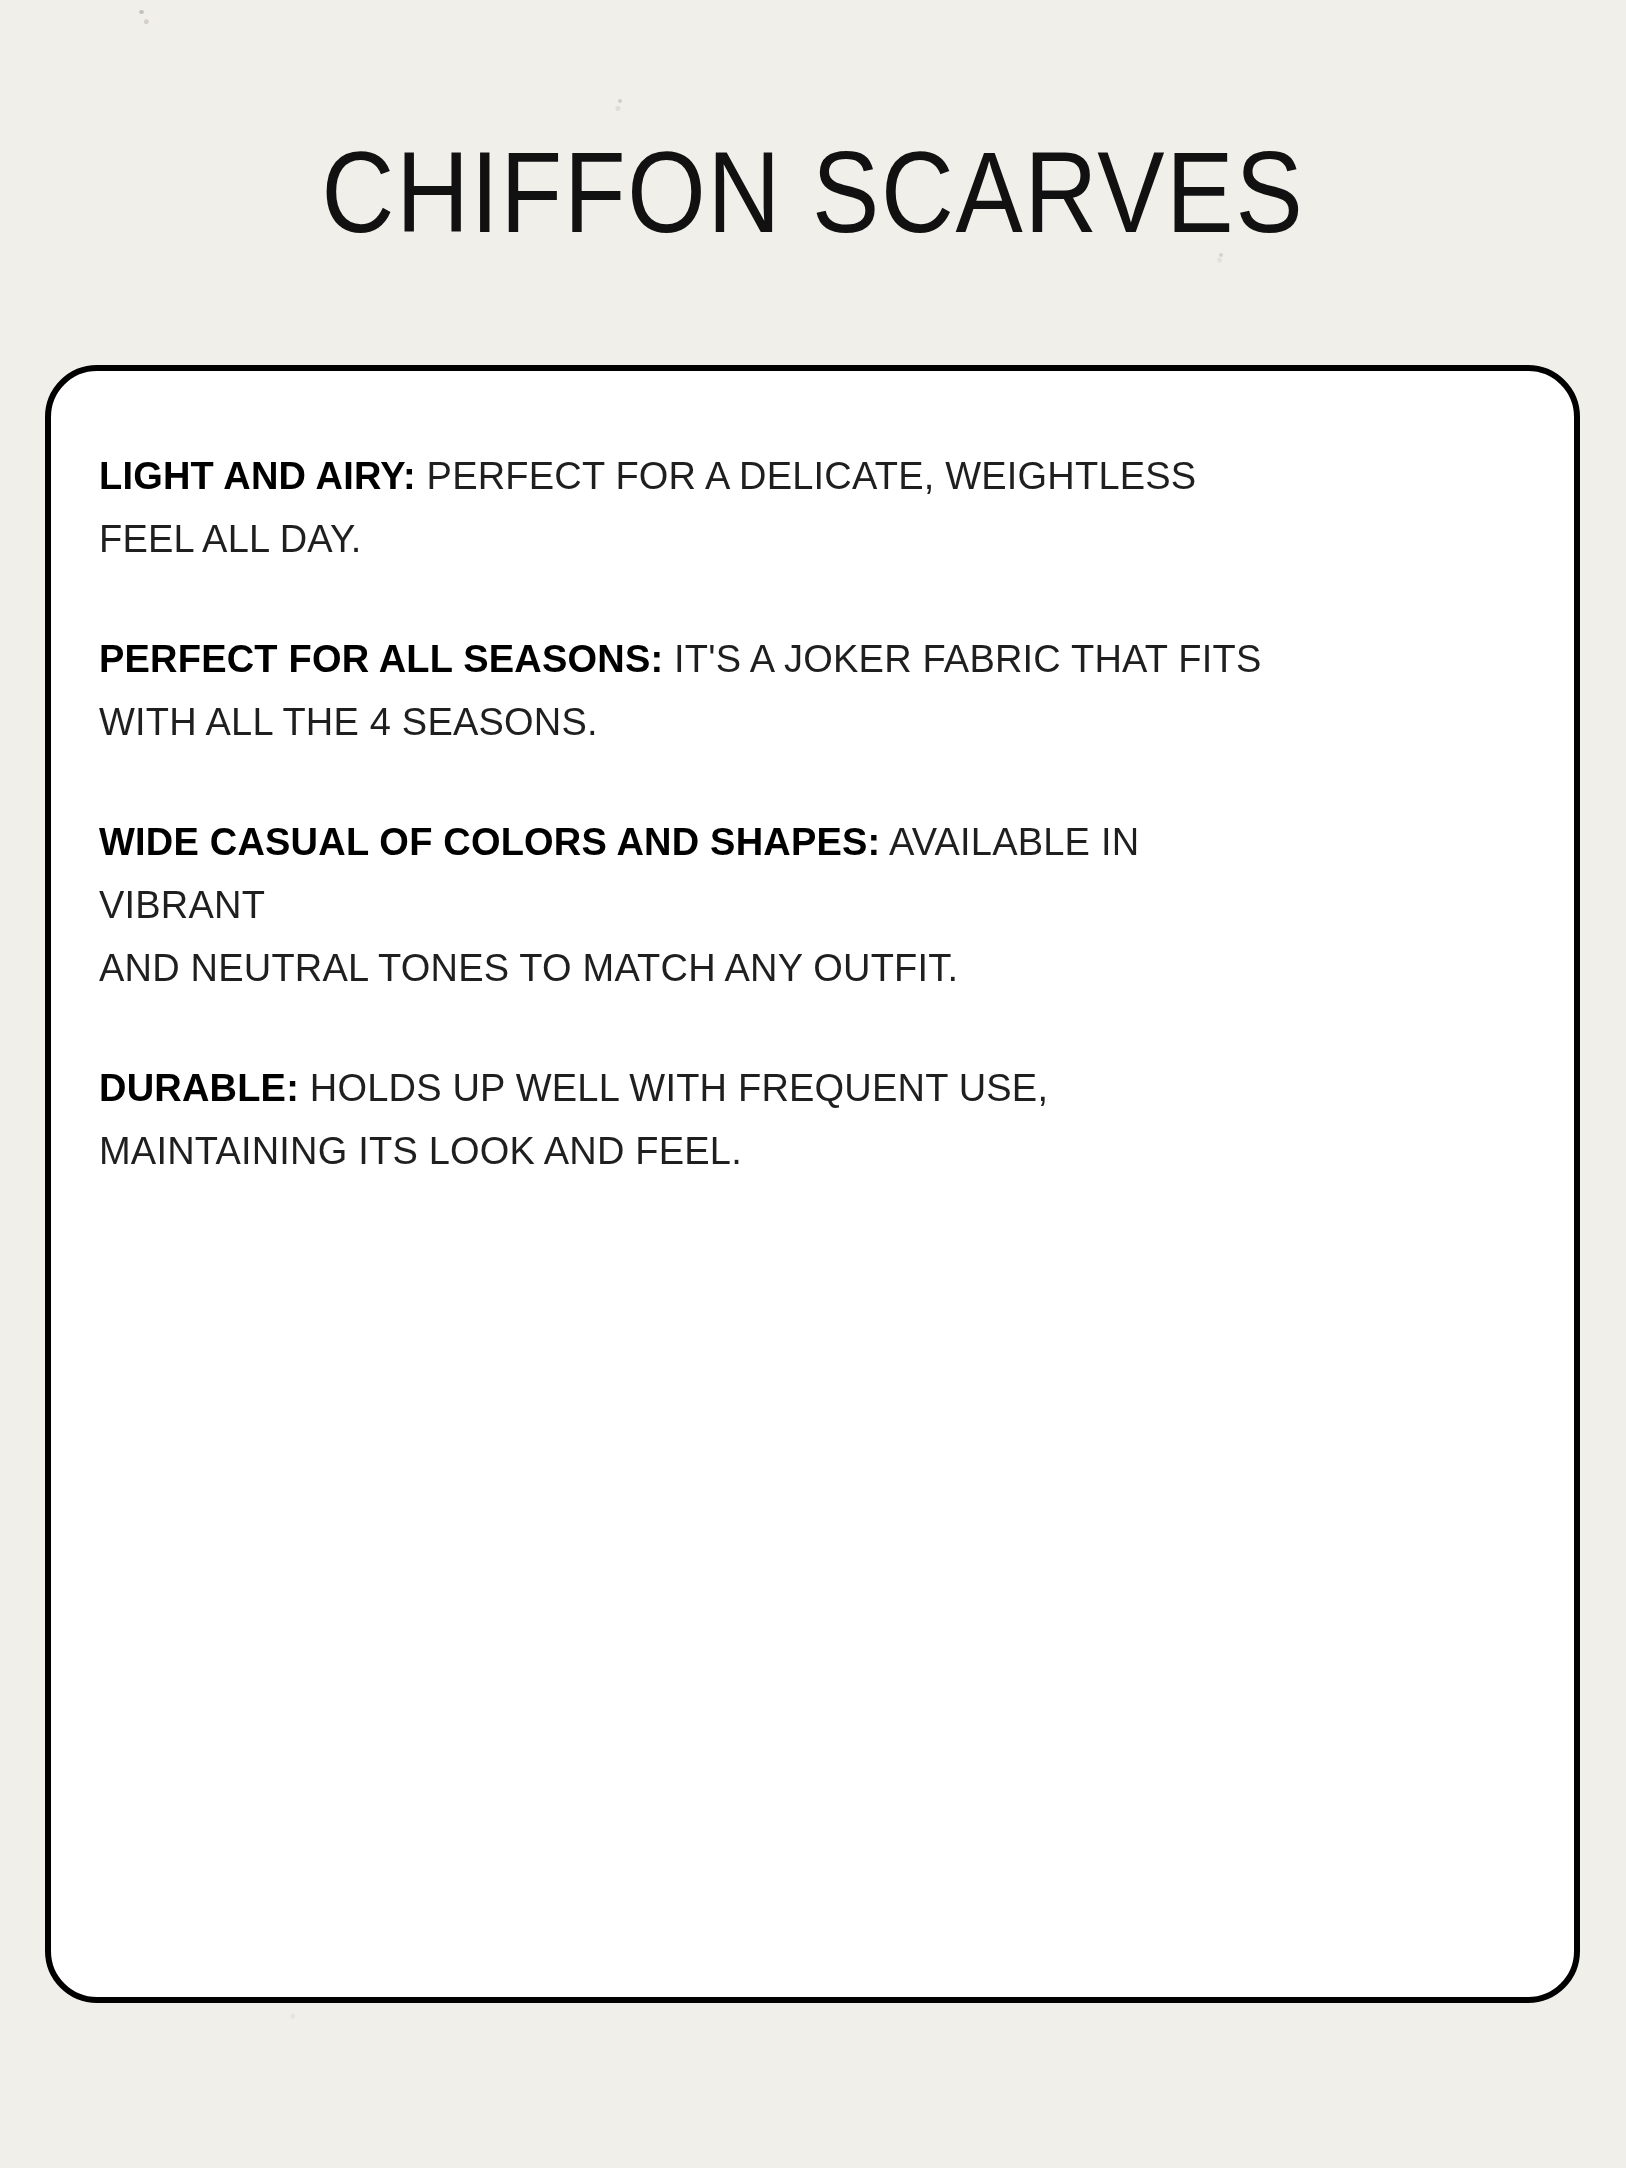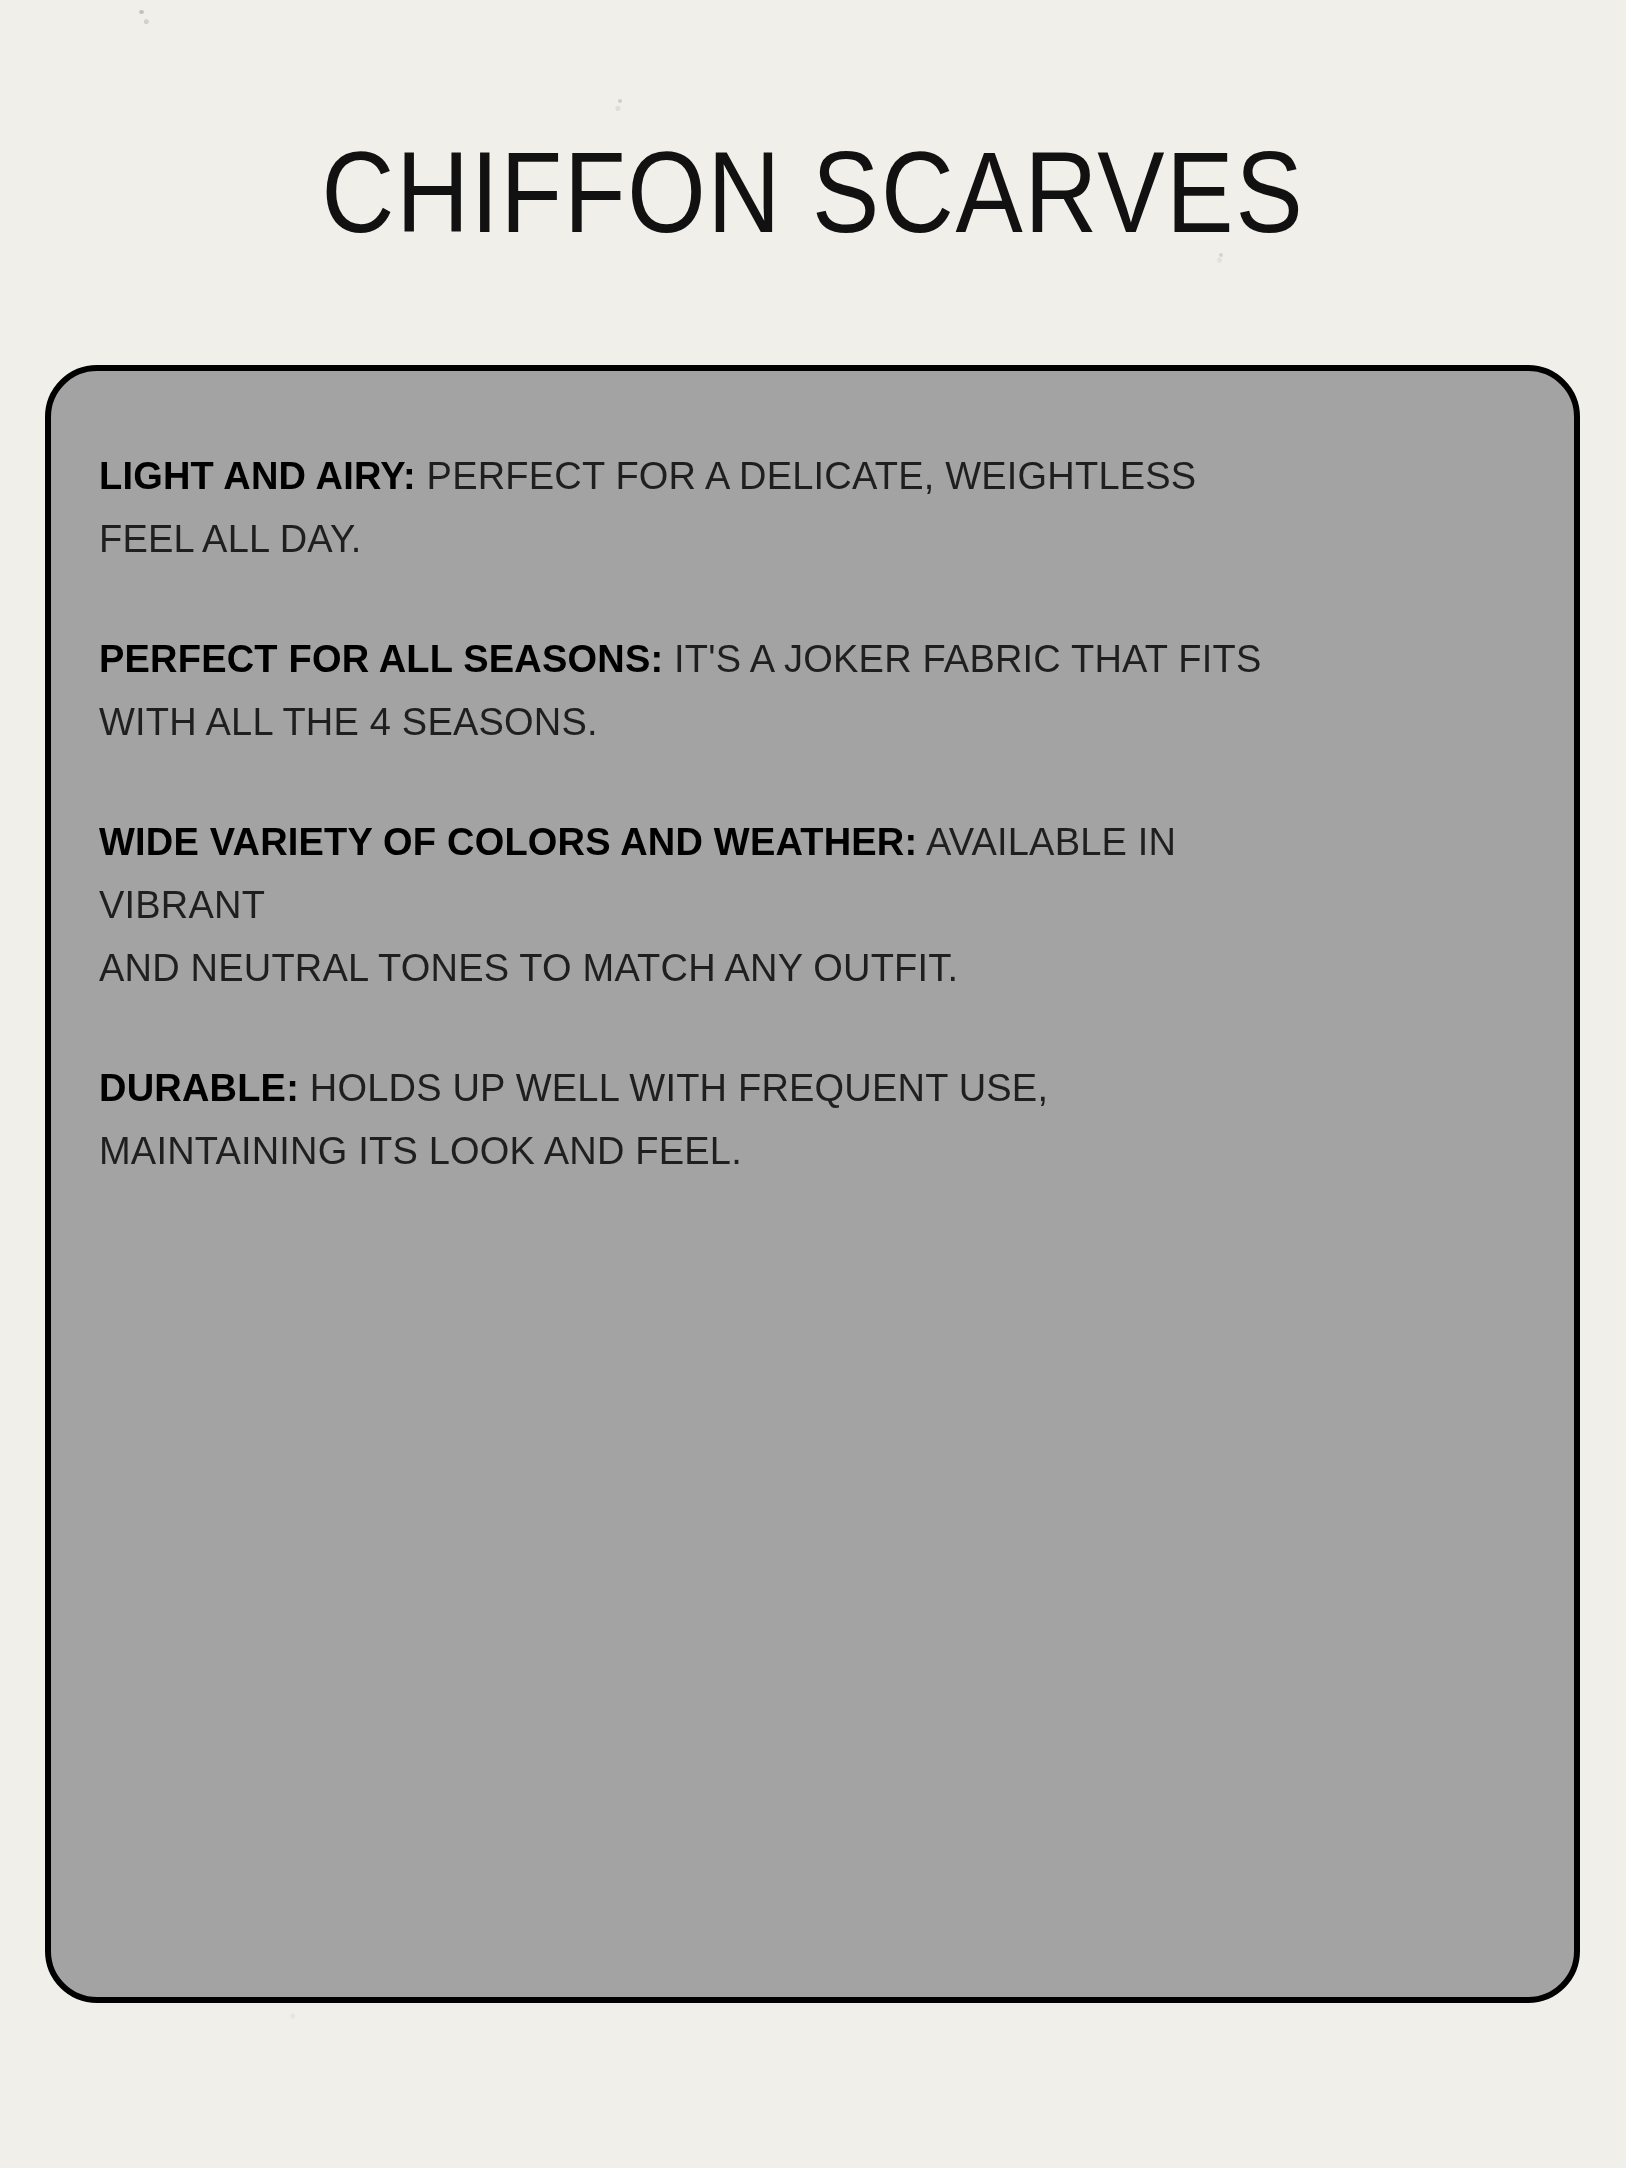--- a/index.html
+++ b/index.html
@@ -41,21 +41,21 @@
     white-space: nowrap;
   }
 
   .card {
     position: absolute;
     left: 45px;
     top: 365px;
     width: 1535px;
     height: 1638px;
     box-sizing: border-box;
-    background: #a3a3a3;
+    background: #ffffff;
     border: 6px solid #000000;
     border-radius: 52px;
   }
 
   .features {
     padding: 74px 42px 0 48px;
   }
 
   .feature {
     margin: 0 0 57px 0;
@@ -98,21 +98,21 @@
   <div class="card">
     <div class="features">
   <p class="feature"><strong class="feature-label">LIGHT AND AIRY:</strong><span class="feature-text"> PERFECT FOR A DELICATE, WEIGHTLESS
 FEEL ALL DAY.</span></p>
 
 
 
   <p class="feature"><strong class="feature-label">PERFECT FOR ALL SEASONS:</strong><span class="feature-text"> IT'S A JOKER FABRIC THAT FITS
 WITH ALL THE 4 SEASONS.</span></p>
 
-  <p class="feature"><strong class="feature-label">WIDE VARIETY OF COLORS AND WEATHER:</strong><span class="feature-text"> AVAILABLE IN
+  <p class="feature"><strong class="feature-label">WIDE CASUAL OF COLORS AND SHAPES:</strong><span class="feature-text"> AVAILABLE IN
 VIBRANT
 AND NEUTRAL TONES TO MATCH ANY OUTFIT.</span></p>
 
 
   <p class="feature"><strong class="feature-label">DURABLE:</strong><span class="feature-text"> HOLDS UP WELL WITH FREQUENT USE,
 MAINTAINING ITS LOOK AND FEEL.</span></p>
 
 </div>
   </div>
 </div>

